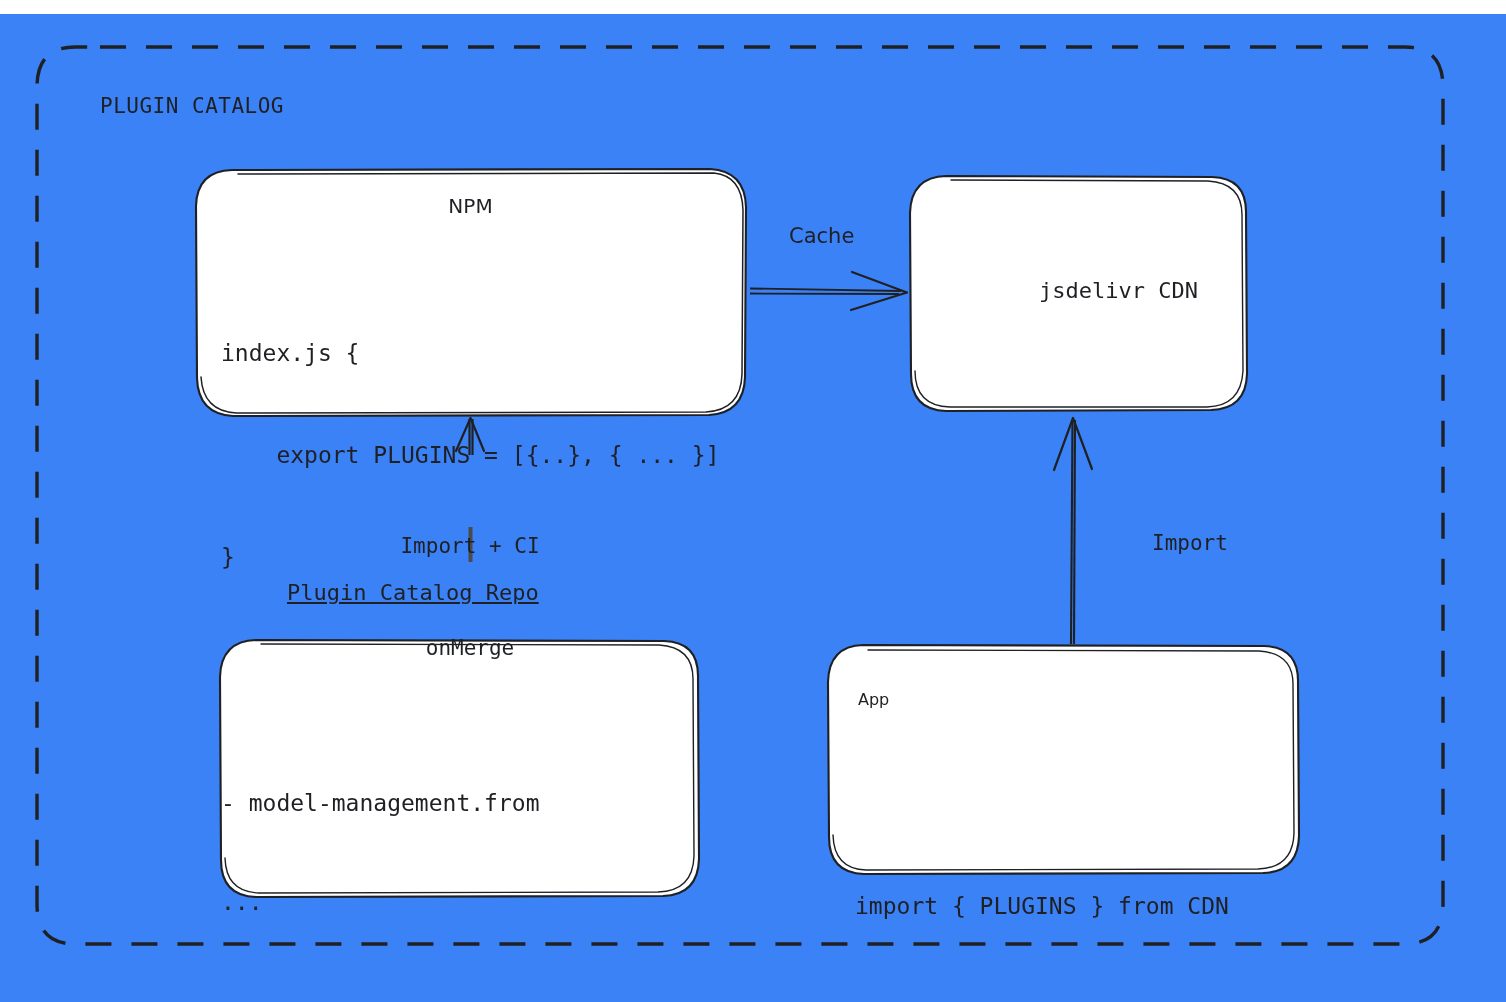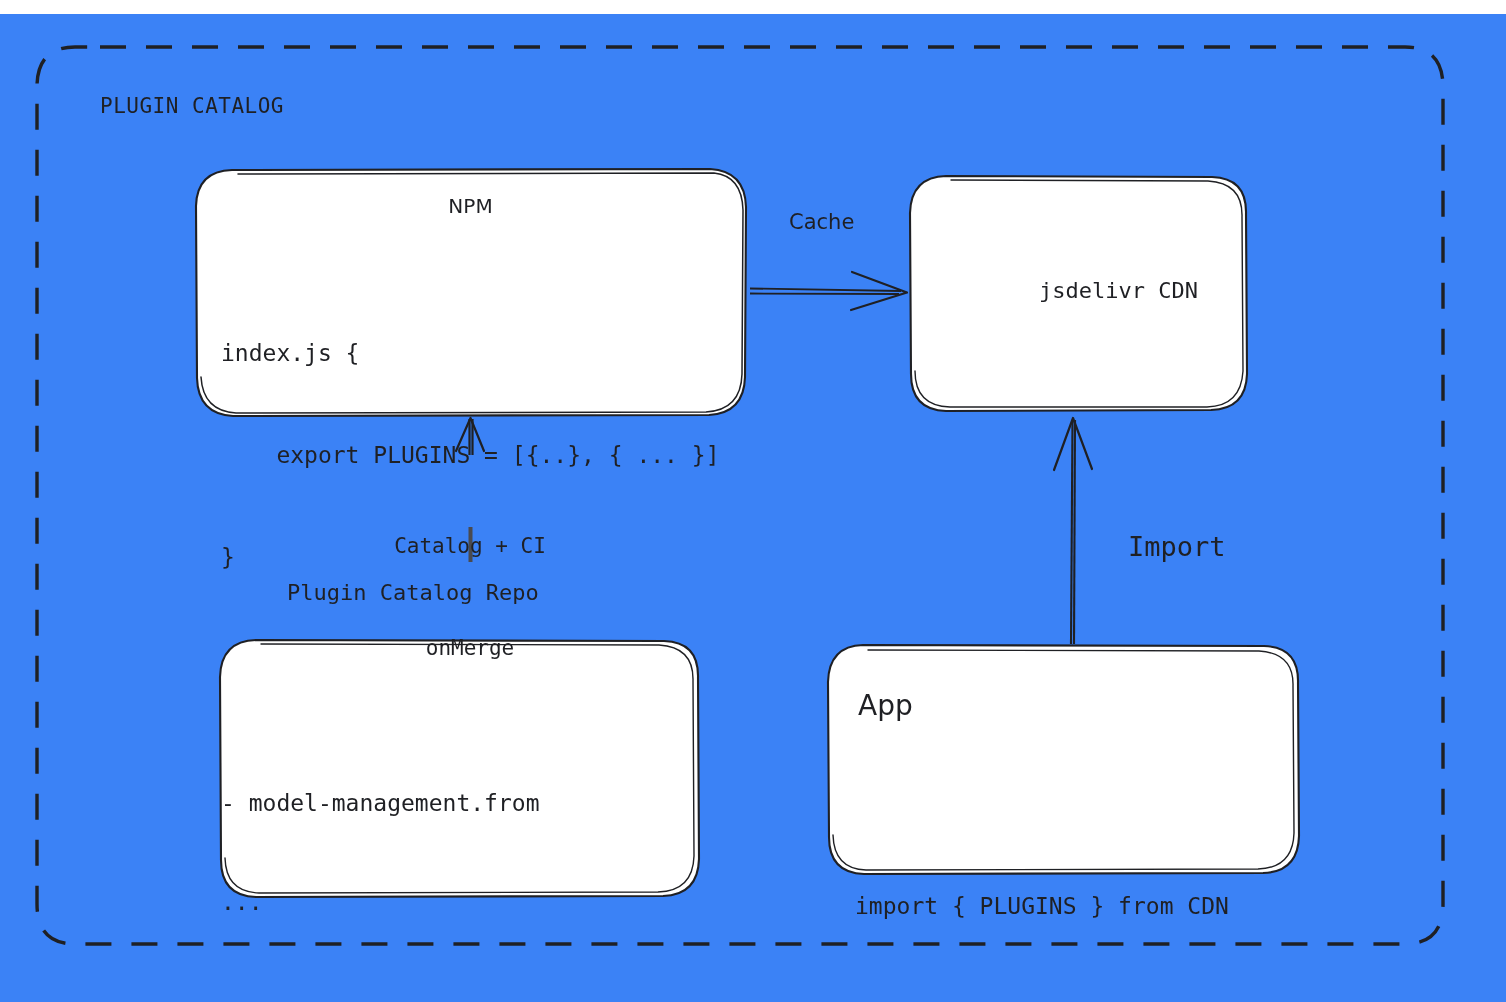--- a/index.html
+++ b/index.html
@@ -55,46 +55,47 @@
     line-height: 34px;
   }
   #cdn-title {
     left: 910px; top: 266px;
     width: 337px;
     text-align: center;
     font-size: 22px;
     padding-left: 40px;
   }
   #cache-label {
-    left: 789px; top: 198px;
+    left: 789px; top: 212px;
     font-size: 21px;
   }
   #import-label {
-    left: 1128px; top: 519px;
-    font-size: 27px;
+    left: 1152px; top: 519px;
+    font-size: 21px;
   }
   #webpack-label {
     left: 330px; top: 447px;
     width: 280px;
     text-align: center;
     font-size: 21px;
     line-height: 34px;
   }
   #repo-title {
     left: 287px; top: 568px;
     font-size: 22px;
+    text-decoration: underline;
   }
   #repo-list {
     left: 221px; top: 707px;
     font-size: 23px;
     line-height: 33px;
   }
   #app-title {
     left: 858px; top: 678px;
-    font-size: 28px;
+    font-size: 16px;
   }
   #app-code {
     left: 855px; top: 737px;
     font-size: 23px;
     line-height: 62px;
   }
 </style>
 </head>
 <body>
 
@@ -165,21 +166,21 @@
     <div>}</div>
   </div>
 
   <div class="txt mono" id="cdn-title">jsdelivr CDN</div>
 
   <div class="txt sans" id="cache-label">Cache</div>
 
   <div class="txt mono" id="import-label">Import</div>
 
   <div class="txt mono" id="webpack-label">
-    <div>Catalog + CI</div>
+    <div>Import + CI</div>
     <div>onMerge</div>
   </div>
 
   <div class="txt mono" id="repo-title">Plugin Catalog Repo</div>
 
   <div class="txt mono" id="repo-list">
     <div>- model-management.from</div>
     <div>...</div>
   </div>
 

